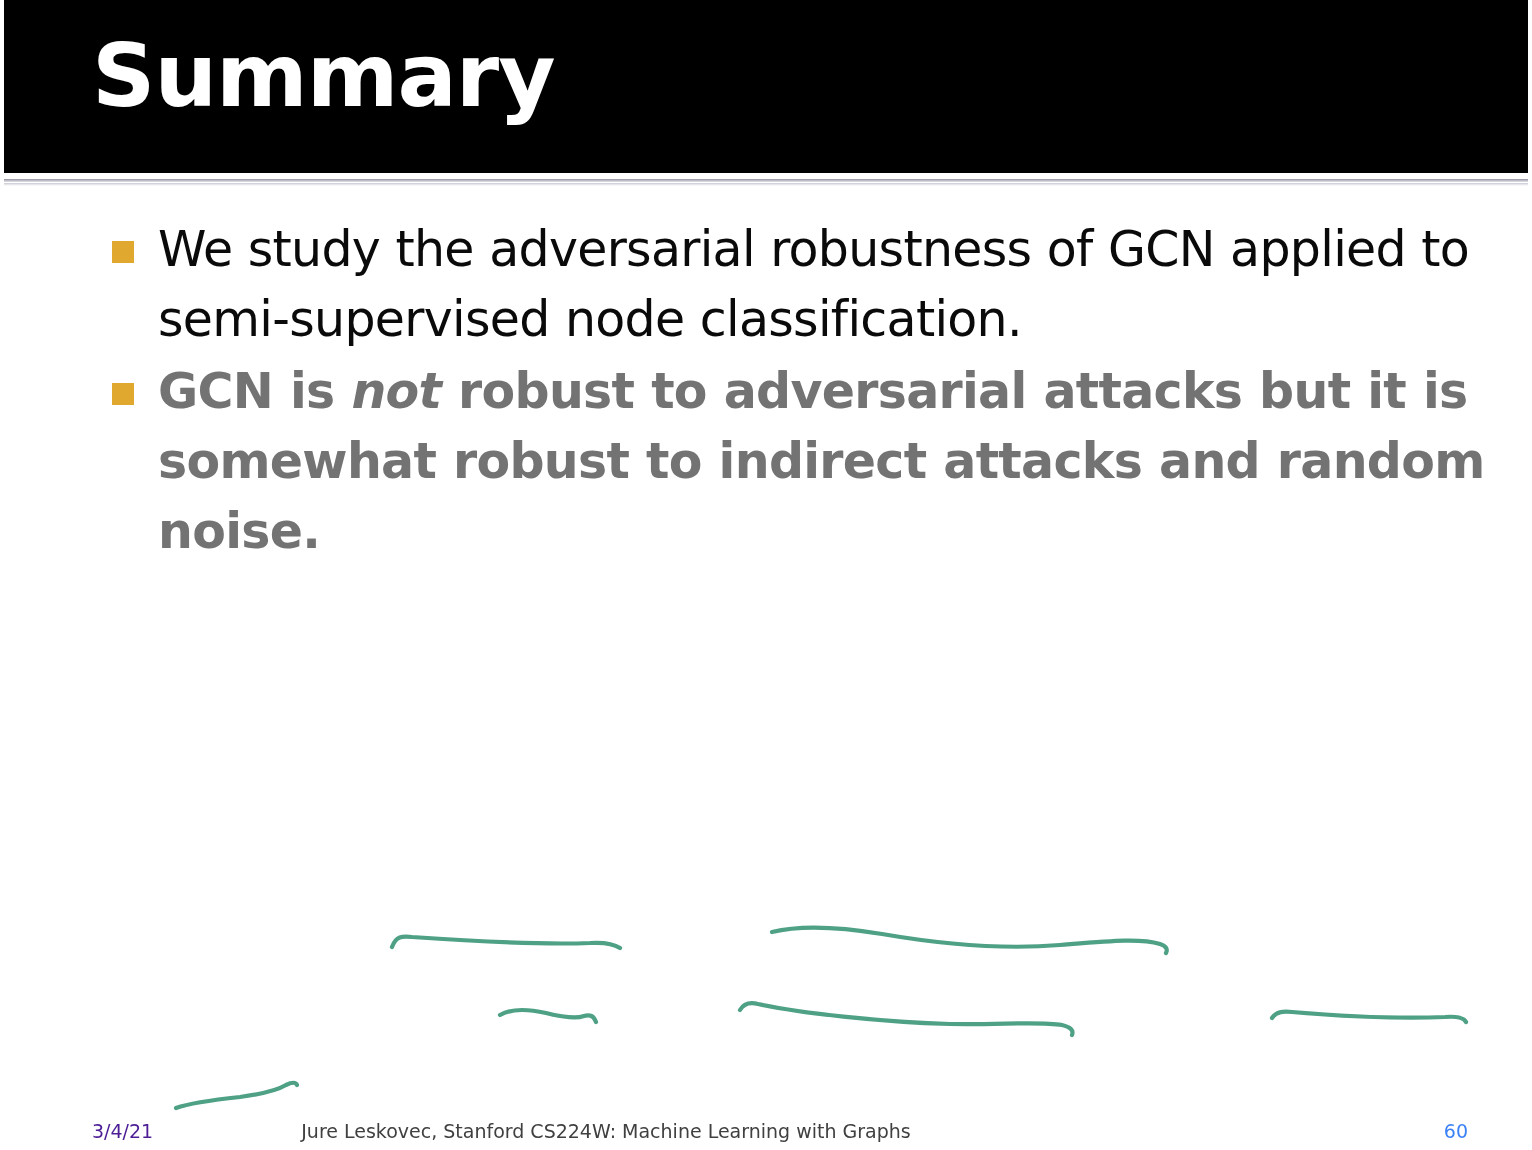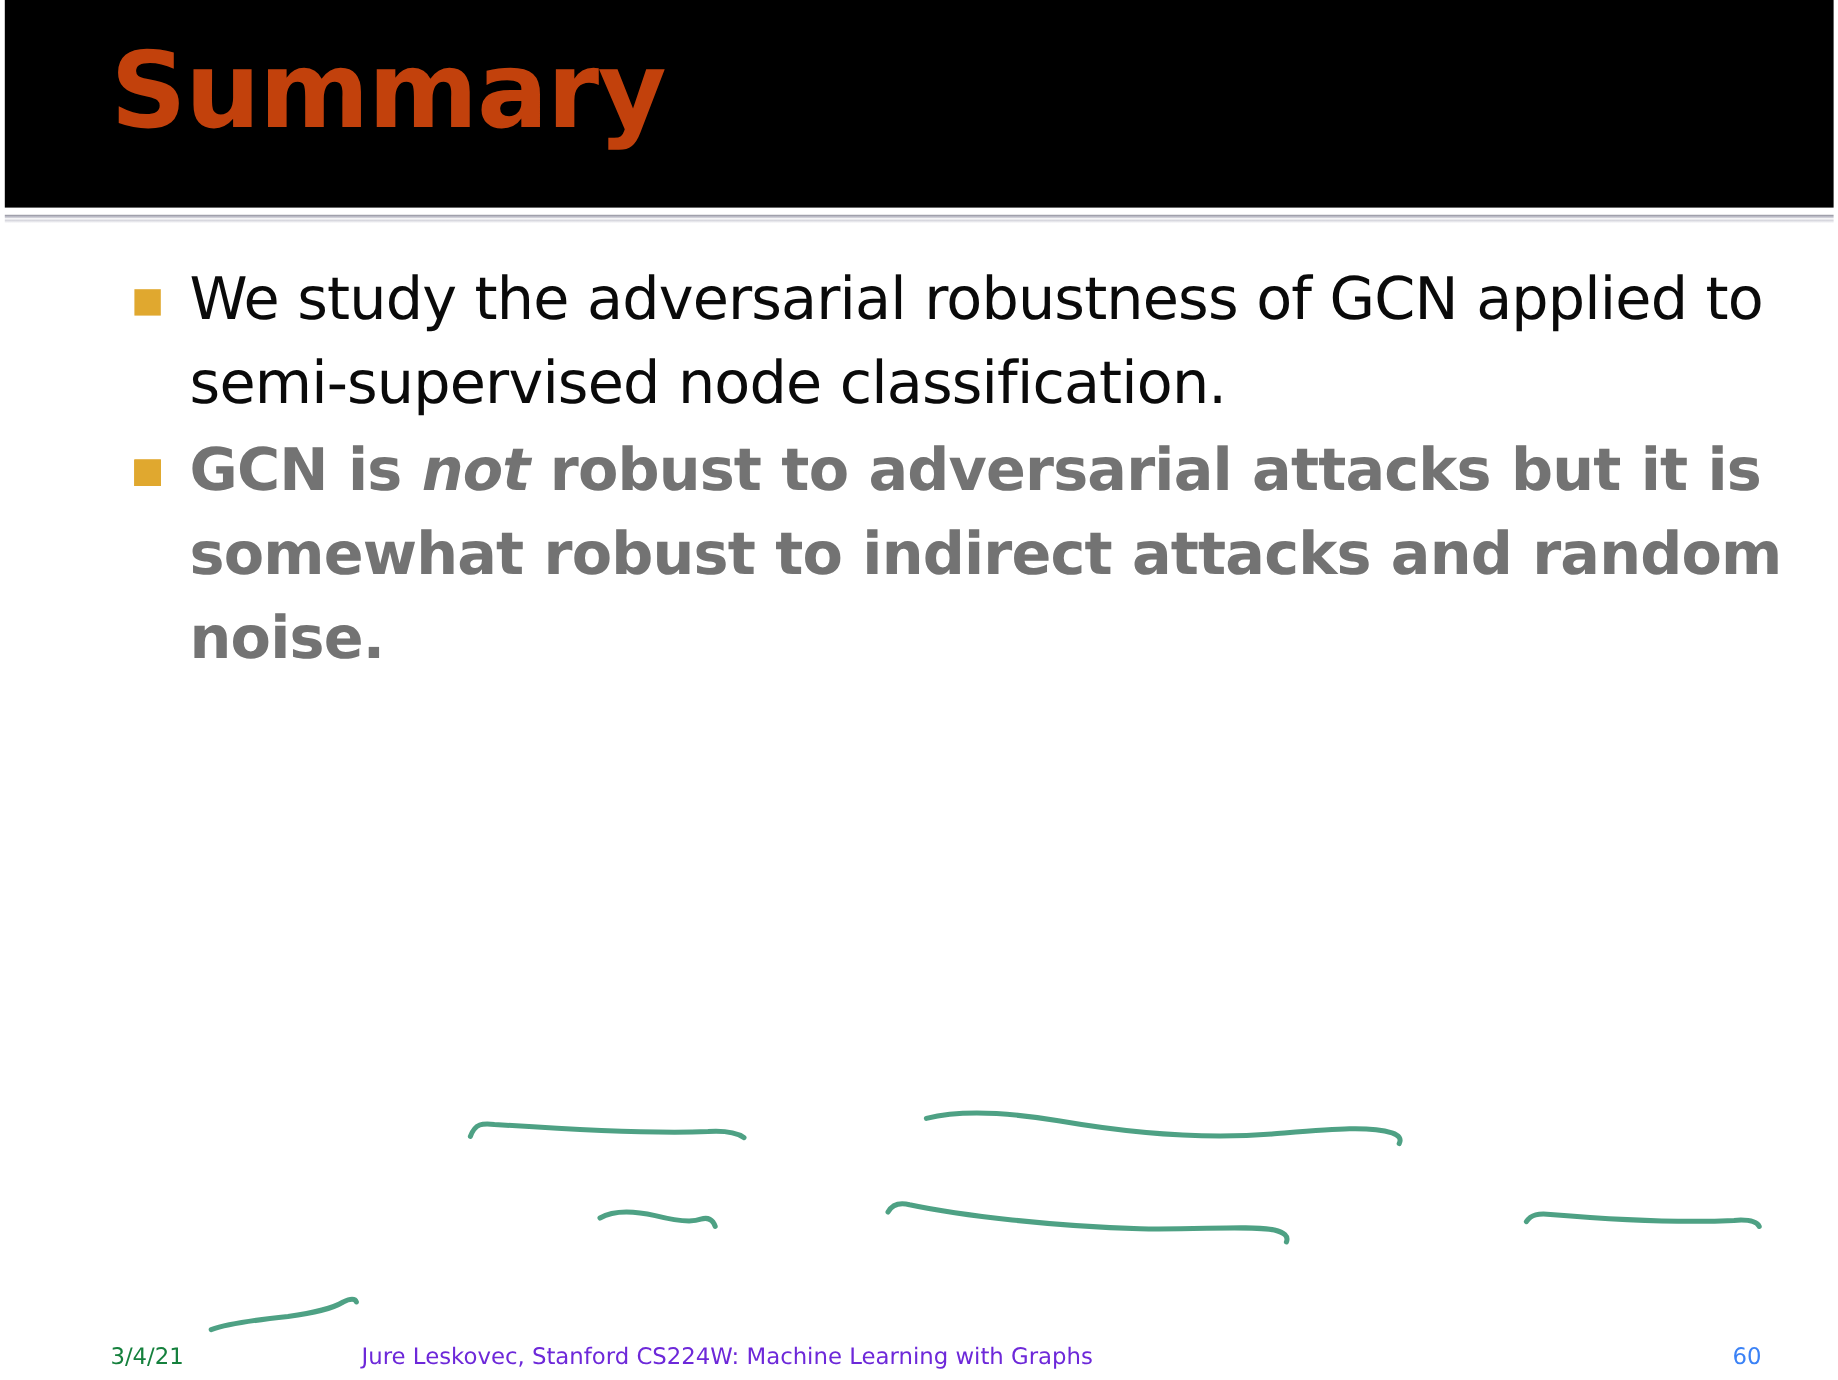--- a/index.html
+++ b/index.html
@@ -27,21 +27,21 @@
   }
   .title-text {
     position: absolute;
     left: 88px;
     top: 32px;
     font-family: "DejaVu Sans", sans-serif;
     font-weight: bold;
     font-size: 88px;
     line-height: 1;
     letter-spacing: -1px;
-    color: #c2410c;
+    color: #ffffff;
     text-shadow: 0 2px 3px rgba(0,0,0,0.9);
     white-space: nowrap;
   }
 
   .banner-rule {
     position: absolute;
     left: 4px;
     top: 179px;
     width: 1524px;
     height: 3px;
@@ -108,31 +108,31 @@
     top: 1120px;
     width: 1532px;
     height: 30px;
   }
   .footer-date {
     position: absolute;
     left: 92px;
     top: 0px;
     font-family: "DejaVu Sans", sans-serif;
     font-size: 19px;
-    color: #15803d;
+    color: #4c1d95;
   }
   .footer-center {
     position: absolute;
     left: 0;
     top: 0px;
     width: 1212px;
     text-align: center;
     font-family: "DejaVu Sans", sans-serif;
     font-size: 19px;
-    color: #6d28d9;
+    color: #404040;
   }
   .footer-page {
     position: absolute;
     right: 64px;
     top: 0px;
     font-family: "DejaVu Sans", sans-serif;
     font-size: 19px;
     color: #3b82f6;
   }
 </style>

